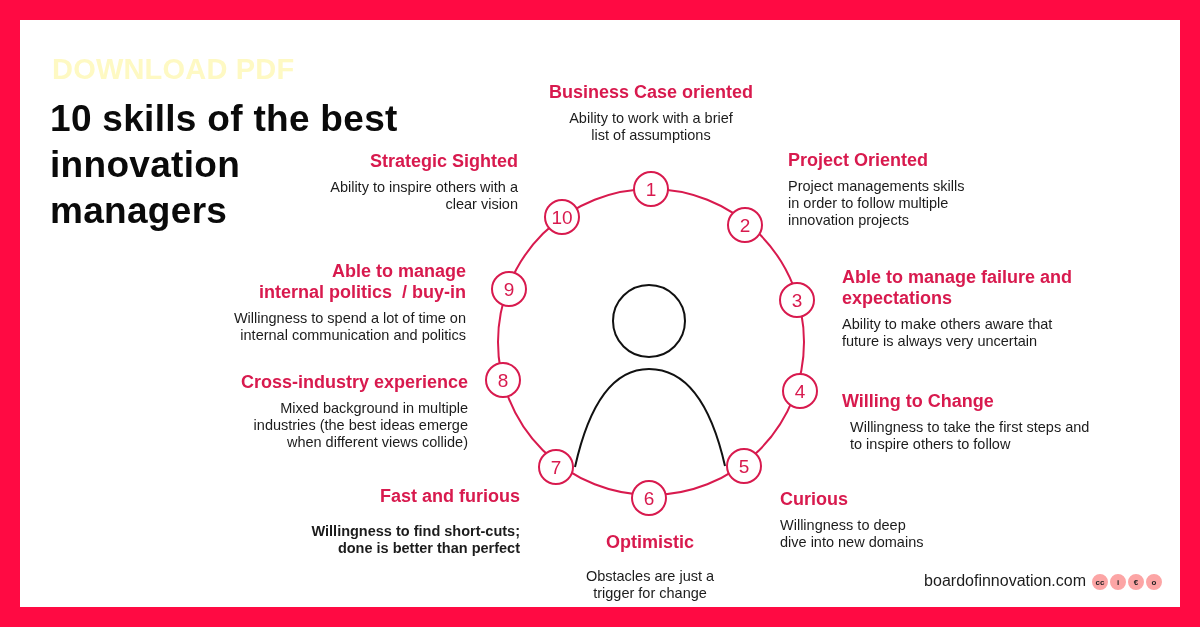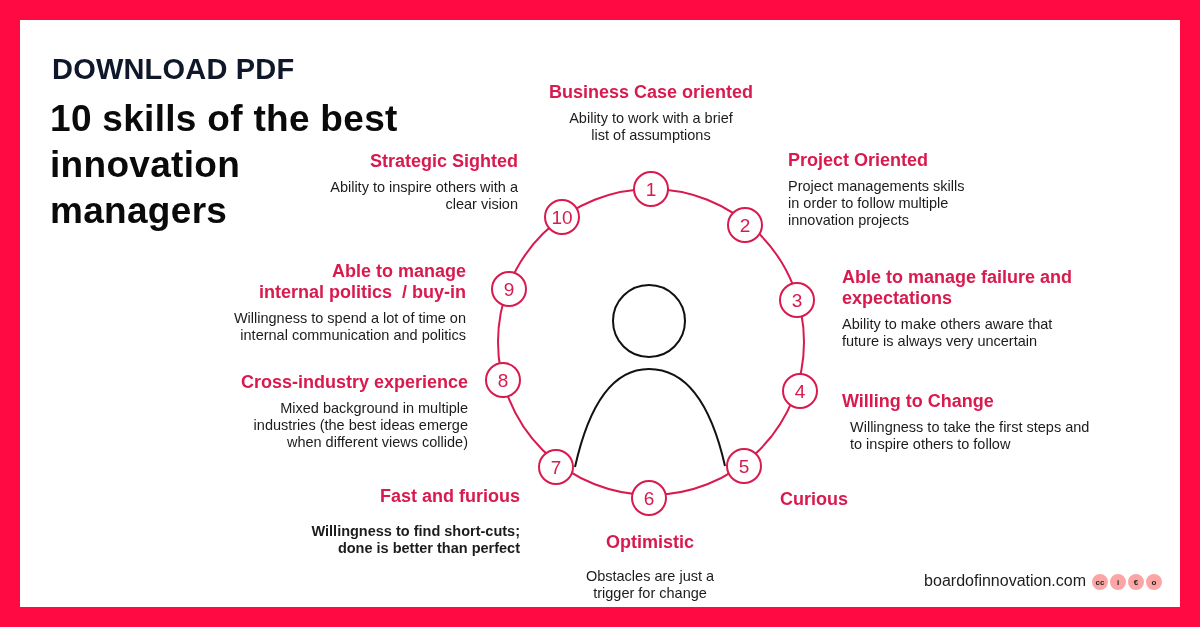--- a/index.html
+++ b/index.html
@@ -8,21 +8,21 @@
     background: #ff0a43;
     font-family: "Liberation Sans", "DejaVu Sans", sans-serif;
     position: relative;
   }
   .card {
     position: absolute; left: 20px; top: 20px; width: 1160px; height: 587px;
     background: #ffffff;
   }
   .abs { position: absolute; }
   .dl {
-    left: 52px; top: 52px; color: #0f172a; font-weight: bold;
+    left: 52px; top: 52px; color: #fef9c3; font-weight: bold;
     font-size: 29px; letter-spacing: 0.2px; line-height: 34px;
   }
   .title {
     left: 50px; top: 96px; color: #0a0a0a; font-weight: bold;
     font-size: 37px; line-height: 46px; width: 420px; letter-spacing: 0.3px;
   }
   .skill-h { color: #d81a4e; font-weight: bold; font-size: 18px; line-height: 21px; }
   .skill-d { color: #1c1c1c; font-size: 14.5px; line-height: 17px; margin-top: 6px; }
   .r { text-align: right; }
   .c { text-align: center; }
@@ -134,20 +134,24 @@
 <div class="abs l" style="left:842px; top:391px; width:310px;">
   <div class="skill-h">Willing to Change</div>
   <div class="skill-d" style="margin-top:7px;margin-left:8px;">
     <div>Willingness to take the first steps and</div>
     <div>to inspire others to follow</div>
   </div>
 </div>
 
 <div class="abs l" style="left:780px; top:489px; width:240px;">
   <div class="skill-h">Curious</div>
+  <div class="skill-d" style="margin-top:7px;">
+    <div>Willingness to deep</div>
+    <div>dive into new domains</div>
+  </div>
 </div>
 
 <div class="abs c" style="left:550px; top:532px; width:200px;">
   <div class="skill-h">Optimistic</div>
   <div class="skill-d" style="margin-top:15px;">
     <div>Obstacles are just a</div>
     <div>trigger for change</div>
   </div>
 </div>
 

